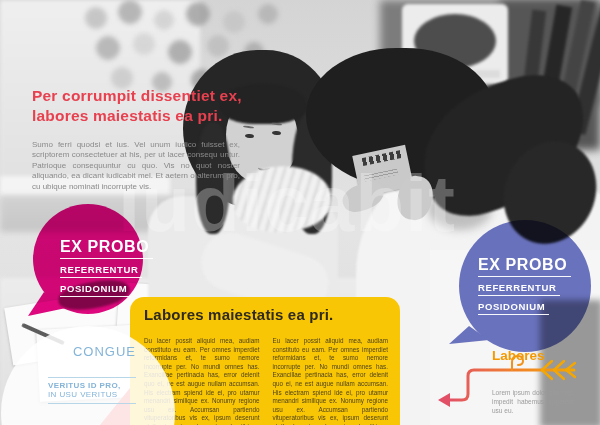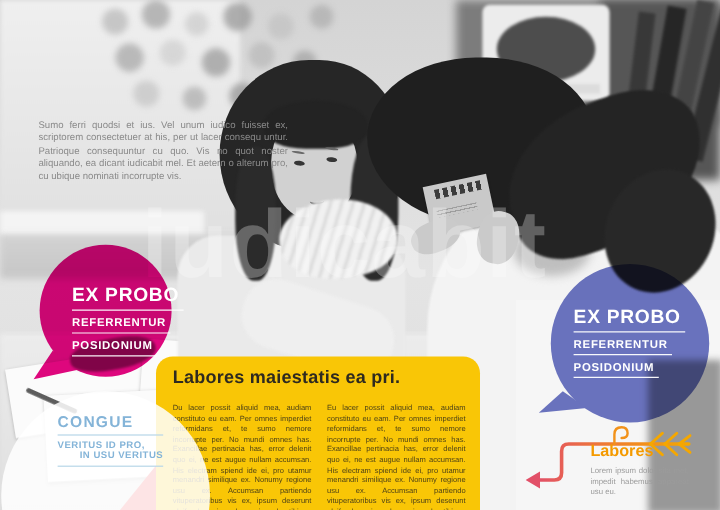--- a/index.html
+++ b/index.html
@@ -99,26 +99,26 @@
   .red-wedge{left:98px;top:388px;width:36px;height:37px;z-index:3;}
 
   .panel{left:130px;top:297px;width:270px;height:128px;background:#f9c606;border-radius:14px 14px 0 0;z-index:4;}
   .panel-heading{position:absolute;left:14px;top:9px;font-size:15px;font-weight:bold;color:#2e2a20;letter-spacing:.2px;}
   .panel-cols{position:absolute;left:14px;top:40px;width:244px;display:flex;gap:13px;}
   .panel-col{width:116px;font-size:6.3px;line-height:8.6px;color:#4f4317;text-align:justify;}
 
   .white-circle{left:1px;top:326px;width:174px;height:174px;border-radius:50%;
                 background:rgba(255,255,255,.85);z-index:5;}
   .congue{left:48px;top:344px;width:88px;z-index:7;color:#84b4d8;}
-  .congue-title{font-size:13px;font-weight:bold;letter-spacing:1px;border-bottom:1px solid #b7d6e8;padding-bottom:3px;}
+  .congue-title{font-size:13px;font-weight:normal;letter-spacing:1px;border-bottom:1px solid #b7d6e8;padding-bottom:18px;text-align:right;}
   .congue-sub{font-size:8px;font-weight:bold;letter-spacing:.4px;margin-top:3px;}
-  .congue-sub2{font-size:8px;font-weight:bold;letter-spacing:.4px;border-bottom:1px solid #b7d6e8;padding-bottom:4px;text-align:right;}
+  .congue-sub2{font-size:8px;font-weight:normal;letter-spacing:.4px;border-bottom:1px solid #b7d6e8;padding-bottom:4px;}
 
   .arrow-svg{left:438px;top:352px;z-index:7;}
-  .callout-title{left:492px;top:368px;font-size:13.5px;font-weight:bold;color:#f49a00;z-index:7;}
+  .callout-title{left:492px;top:348px;font-size:13.5px;font-weight:bold;color:#f49a00;z-index:7;}
   .callout-body{left:492px;top:388px;width:82px;font-size:6.5px;line-height:9px;color:#9b9b9b;text-align:justify;z-index:7;}
 </style>
 </head>
 <body>
 
 <div class="stage">
 
   <div class="photo">
     <div class="abs wall-left"></div>
     <div class="abs dots"></div>
@@ -163,20 +163,22 @@
     <div class="abs card"></div>
     <div class="abs card-marks"></div>
     <div class="abs card-line"></div>
     <div class="abs hand-l"></div>
     <div class="abs hand-r"></div>
   </div>
 
   <div class="abs watermark">iudicabit</div>
 
   <div class="abs intro">
+    <div class="intro-heading">Per corrumpit dissentiet ex,
+labores maiestatis ea pri.</div>
     <div class="intro-body">Sumo ferri quodsi et ius. Vel unum iudico fuisset ex, scriptorem consectetuer at his, per ut lacer consequ untur. Patrioque consequuntur cu quo. Vis no quot noster aliquando, ea dicant iudicabit mel. Et aetern o alterum pro, cu ubique nominati incorrupte vis.</div>
   </div>
 
   <svg class="abs bubble" style="left:22px;top:200px" width="130" height="125" viewBox="0 0 130 125">
     <g fill="#e2077f">
       <circle cx="66" cy="59" r="55"></circle>
       <polygon points="22,92 6,116 44,108"></polygon>
     </g>
   </svg>
   <div class="abs bubble-text pink-text">

